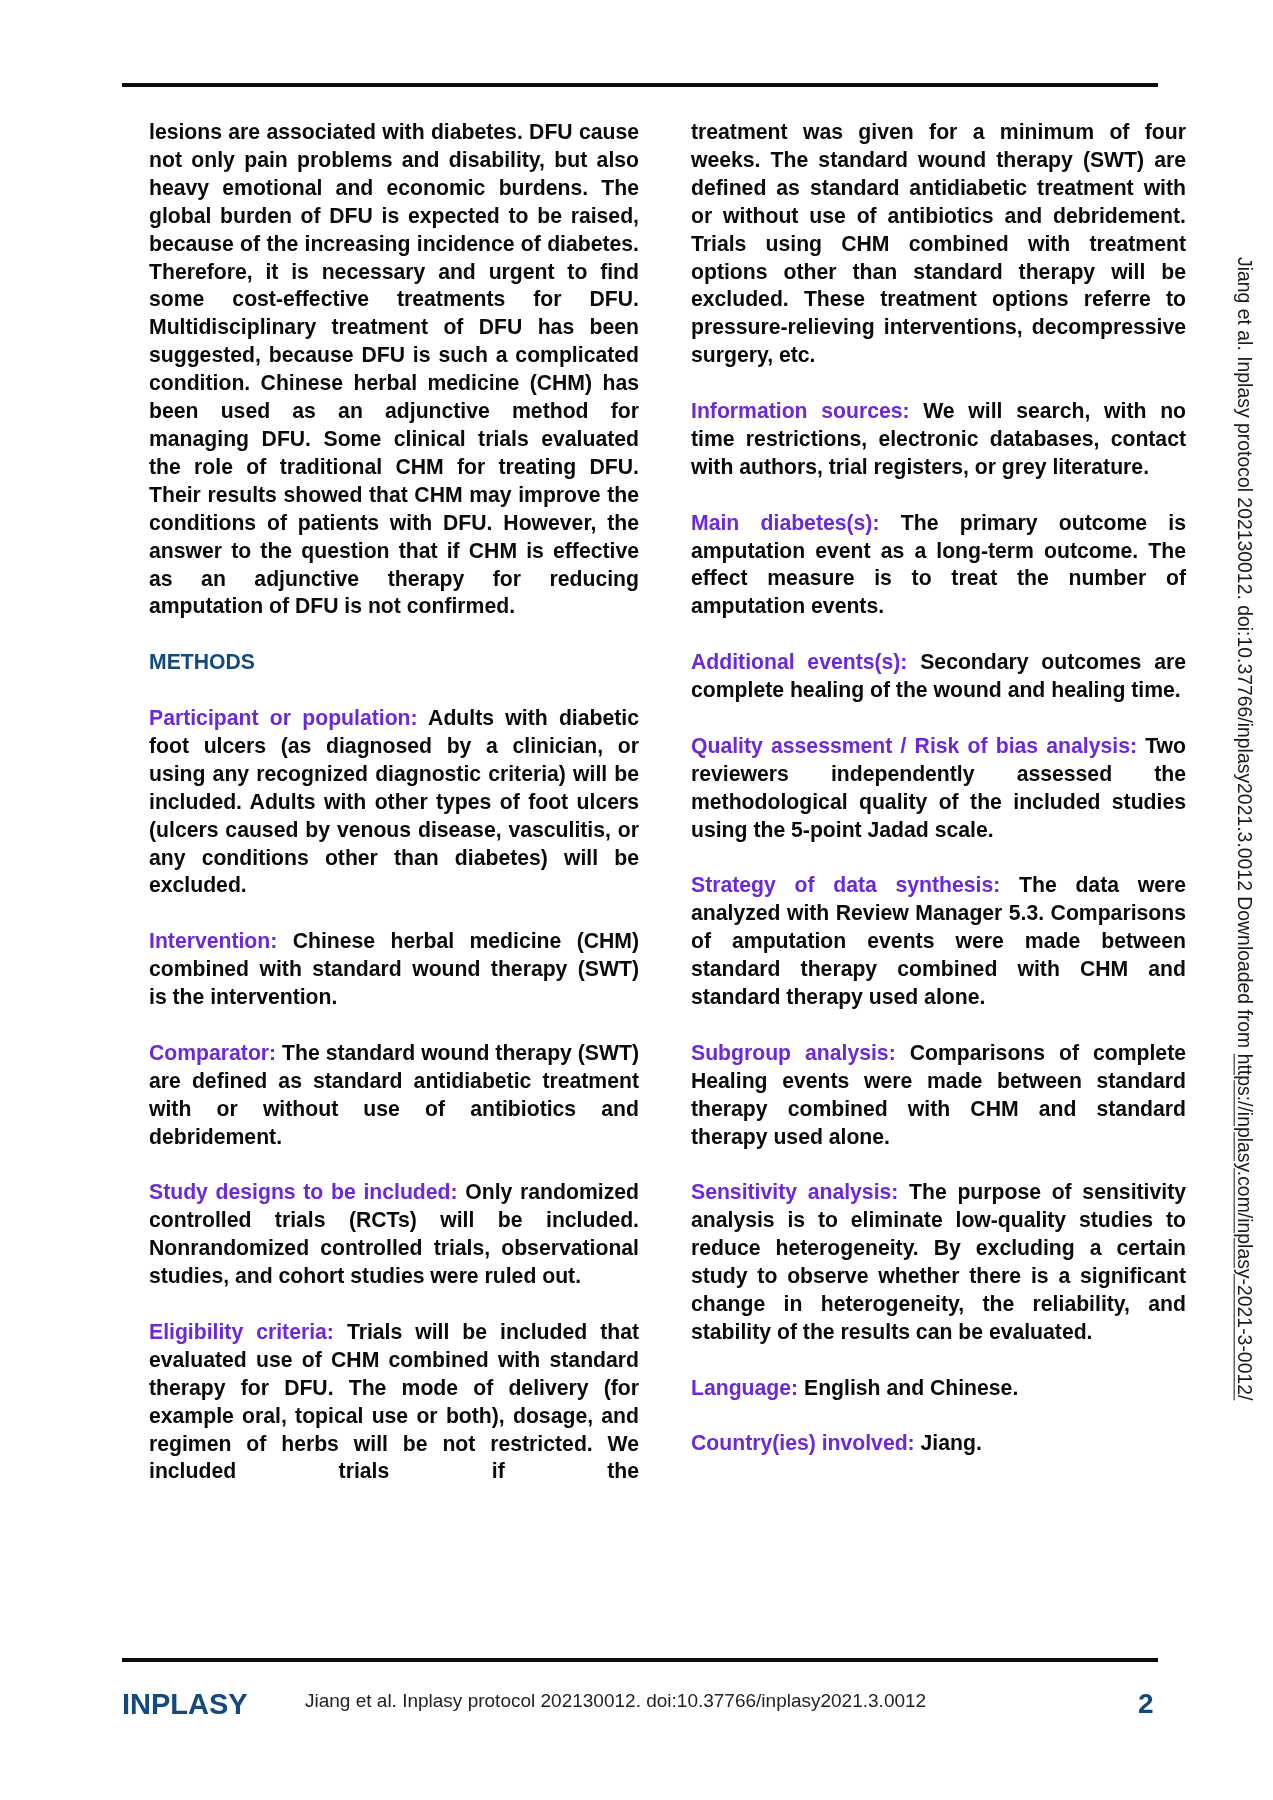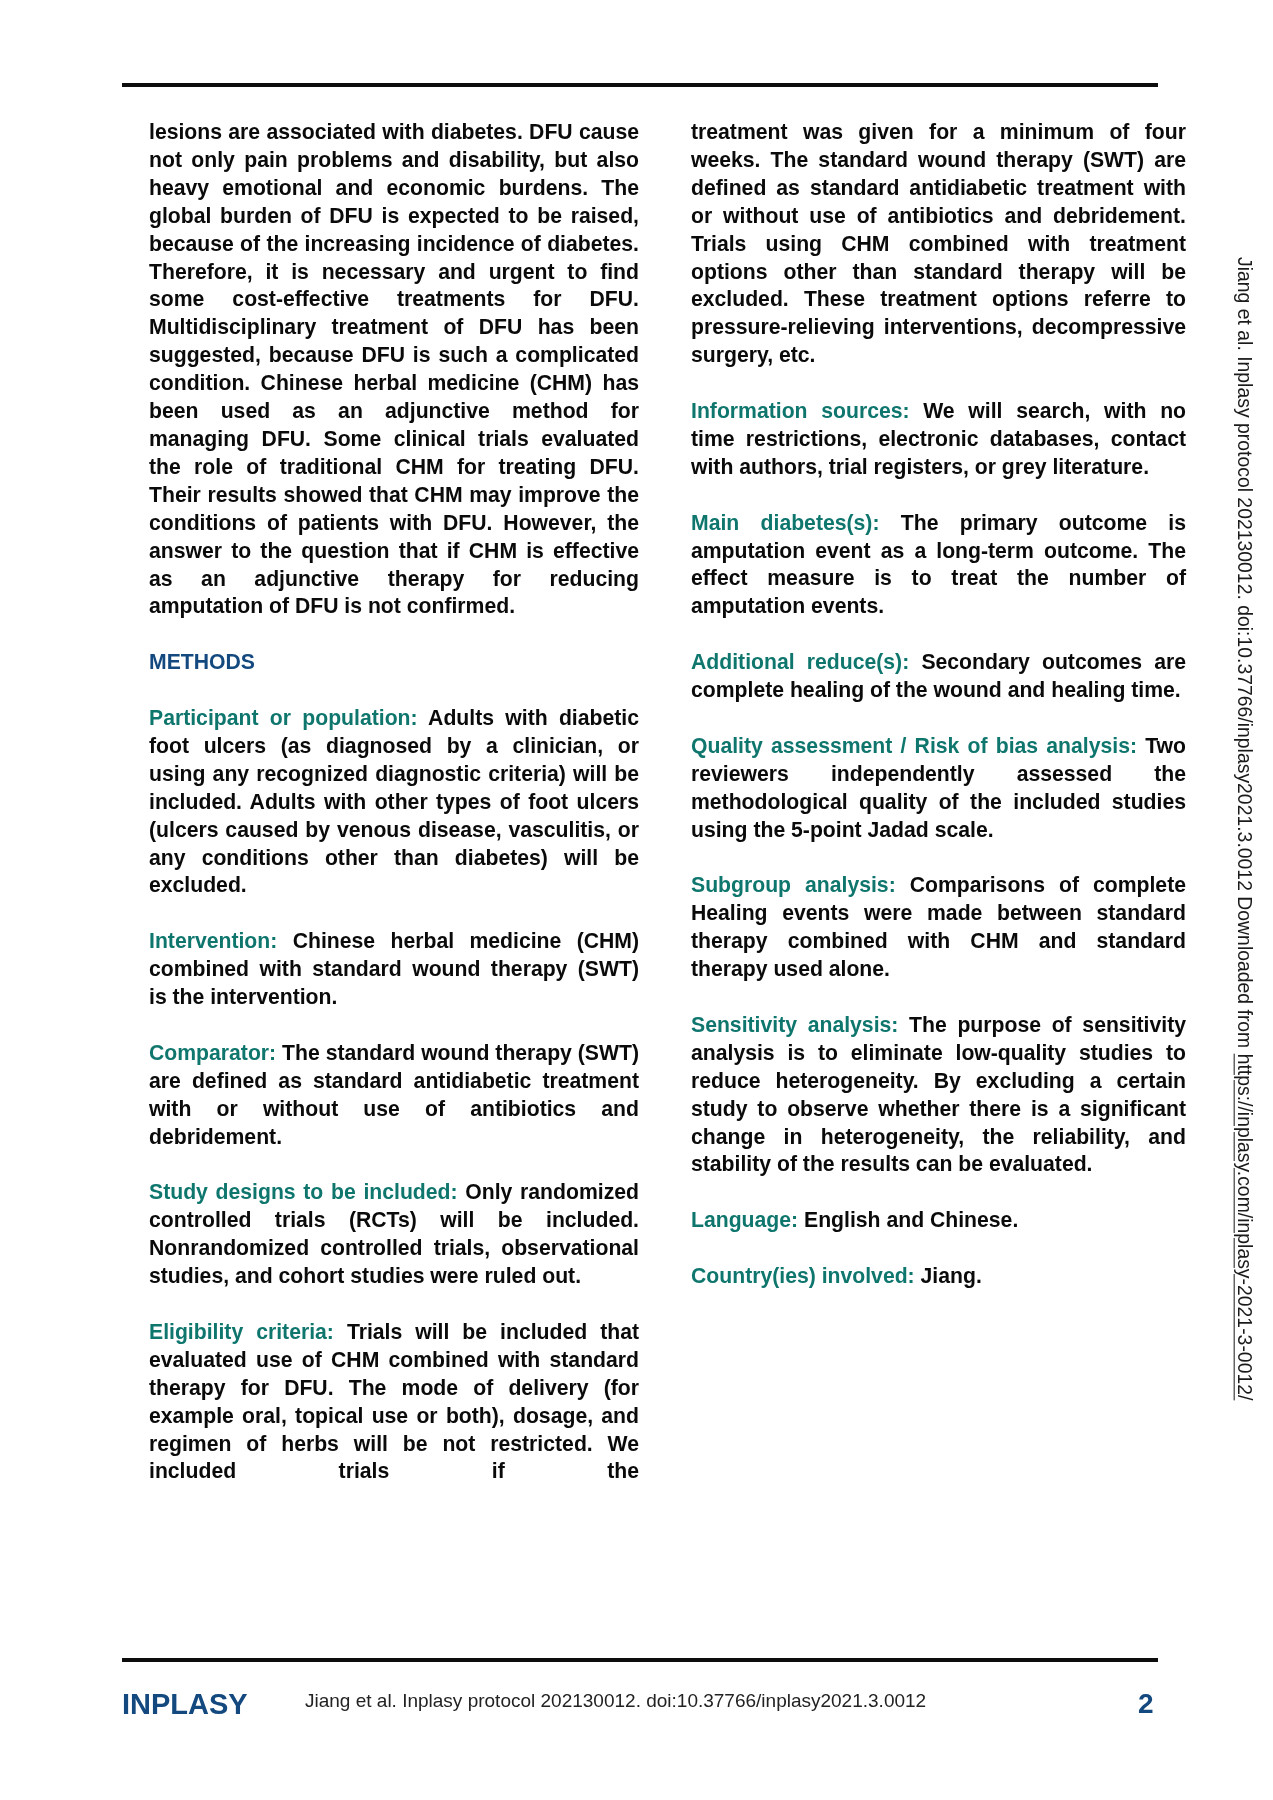--- a/index.html
+++ b/index.html
@@ -37,21 +37,21 @@
   }
   .col.left { left: 121px; width: 490px; }
   .col.right { left: 663px; width: 495px; }
 
   .para {
     margin: 0 0 27.9px 0;
   }
   .para:last-child { margin-bottom: 0; }
 
   .label {
-    color: #0f766e;
+    color: #6d28d9;
     font-weight: bold;
   }
   .heading {
     color: #13497f;
     font-weight: bold;
     margin: 0 0 27.9px 0;
   }
 
   .footer-brand {
     position: absolute;
@@ -136,29 +136,33 @@
     <span class="label">Information sources:</span>
     <span>We will search, with no time restrictions, electronic databases, contact with authors, trial registers, or grey literature.</span>
   </p>
 
   <p class="para">
     <span class="label">Main diabetes(s):</span>
     <span>The primary outcome is amputation event as a long-term outcome. The effect measure is to treat the number of amputation events.</span>
   </p>
 
   <p class="para">
-    <span class="label">Additional reduce(s):</span>
+    <span class="label">Additional events(s):</span>
     <span>Secondary outcomes are complete healing of the wound and healing time.</span>
   </p>
 
   <p class="para">
     <span class="label">Quality assessment / Risk of bias analysis:</span>
     <span>Two reviewers independently assessed the methodological quality of the included studies using the 5-point Jadad scale.</span>
   </p>
 
+  <p class="para">
+    <span class="label">Strategy of data synthesis:</span>
+    <span>The data were analyzed with Review Manager 5.3. Comparisons of amputation events were made between standard therapy combined with CHM and standard therapy used alone.</span>
+  </p>
 
   <p class="para">
     <span class="label">Subgroup analysis:</span>
     <span>Comparisons of complete Healing events were made between standard therapy combined with CHM and standard therapy used alone.</span>
   </p>
 
   <p class="para">
     <span class="label">Sensitivity analysis:</span>
     <span>The purpose of sensitivity analysis is to eliminate low-quality studies to reduce heterogeneity. By excluding a certain study to observe whether there is a significant change in heterogeneity, the reliability, and stability of the results can be evaluated.</span>
   </p>

